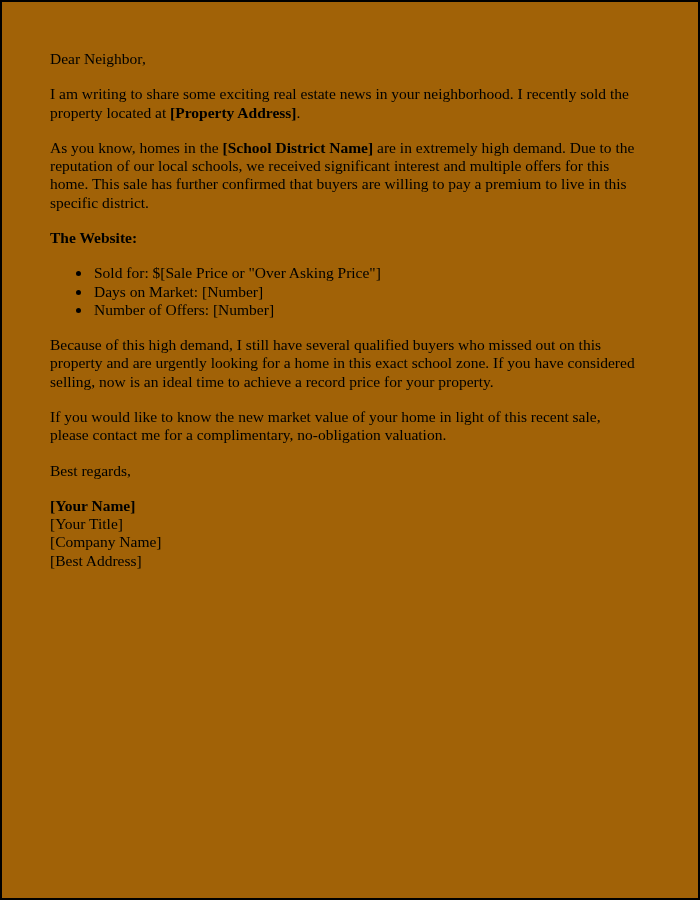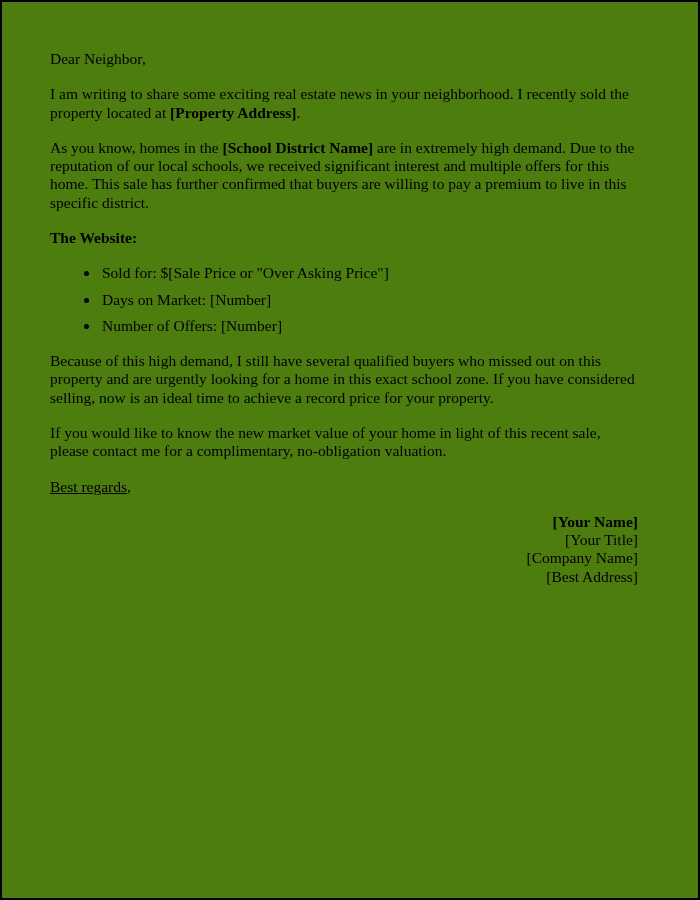--- a/index.html
+++ b/index.html
@@ -5,21 +5,21 @@
   html, body {
     margin: 0;
     padding: 0;
     background: #ffffff;
   }
   .page {
     position: relative;
     width: 700px;
     height: 900px;
     box-sizing: border-box;
-    background: #4d7c0f;
+    background: #a16207;
     border: 2px solid #000000;
     font-family: "Liberation Serif", "DejaVu Serif", serif;
     font-size: 15.5px;
     line-height: 1.18;
     color: #000000;
     padding: 48px 60px 48px 48px;
     overflow: hidden;
   }
   .para {
     margin: 0 0 17px 0;
@@ -30,30 +30,28 @@
   }
   .result-heading {
     font-weight: bold;
     margin: 0 0 17px 0;
   }
   ul.result-list {
     margin: 0 0 17px 0;
     padding-left: 42px;
   }
   ul.result-list li {
-    margin: 8px;
+    margin: 0;
     padding-left: 2px;
   }
   .closing {
     margin: 10px 0 17px 0;
-    text-decoration: underline;
   }
   .signature {
     margin: 0;
-    text-align: right;
   }
   .signature .sig-line {
     margin: 0;
   }
   .sig-name {
     font-weight: bold;
   }
   strong {
     font-weight: bold;
   }

